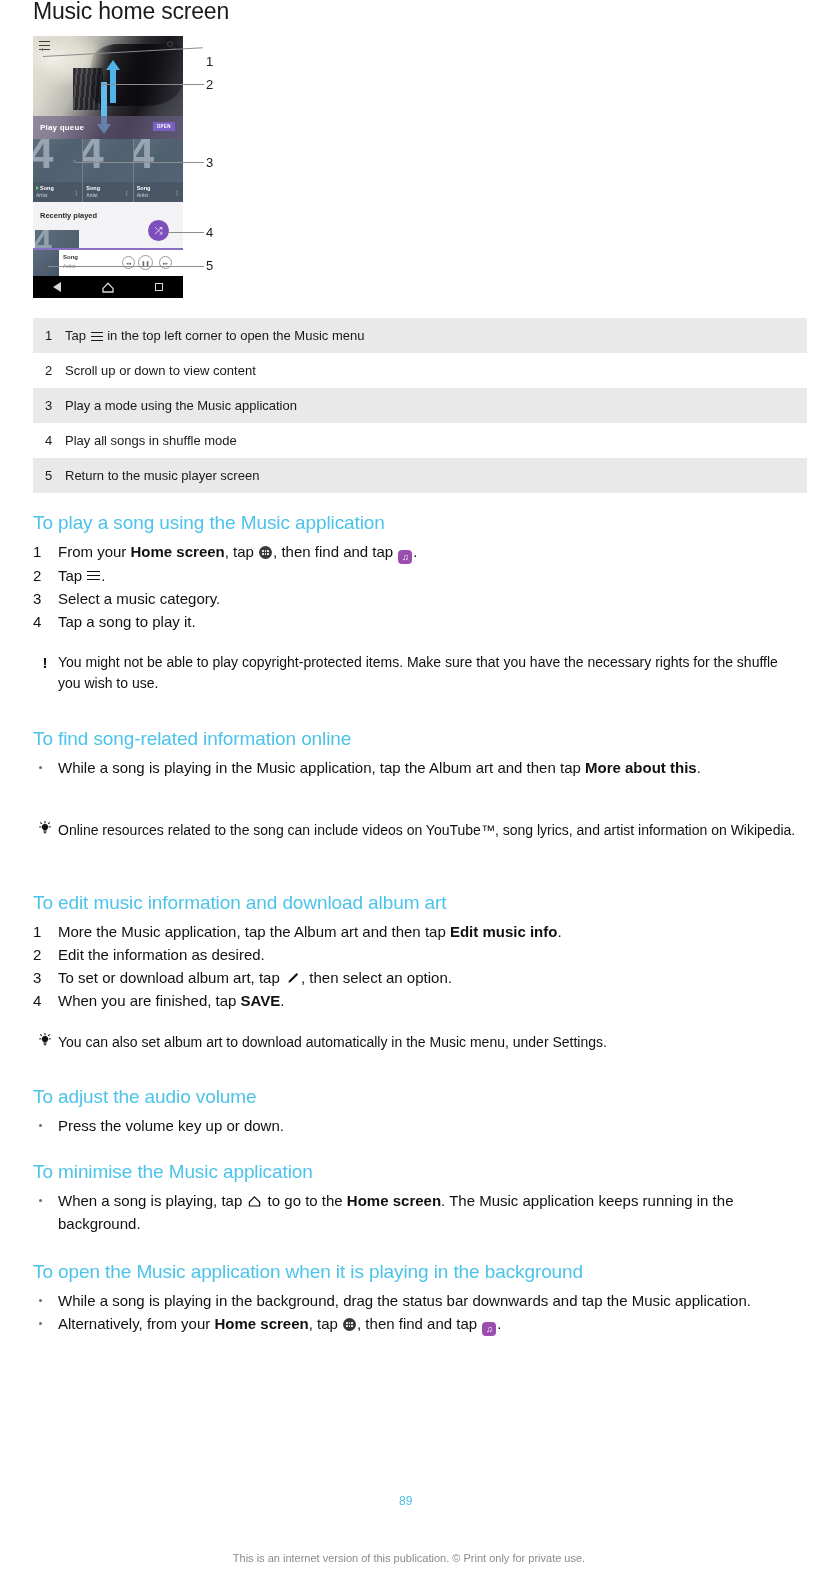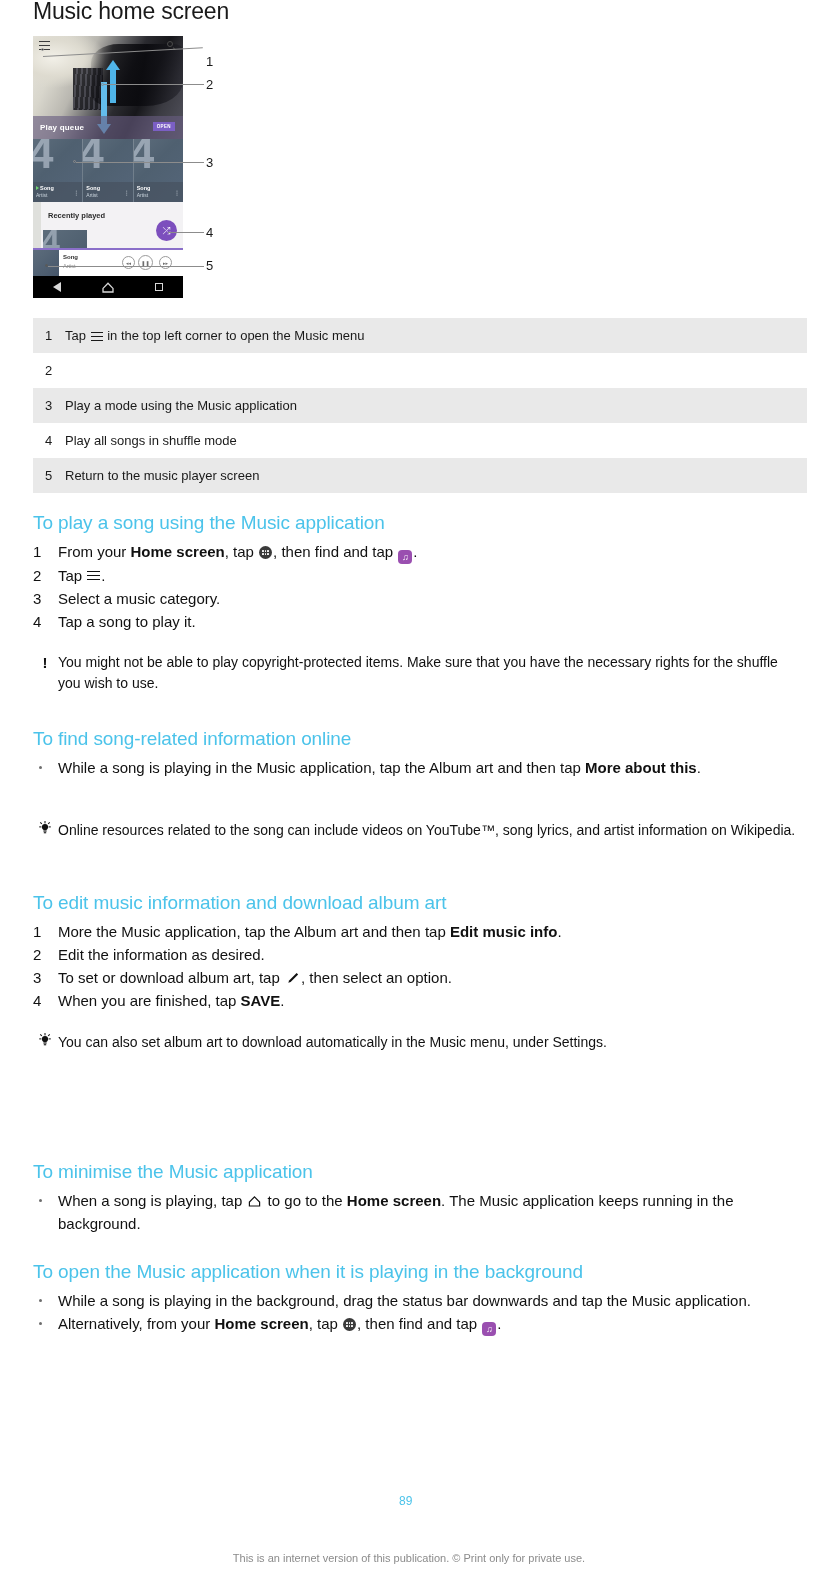--- a/index.html
+++ b/index.html
@@ -233,21 +233,21 @@
     width: 0; height: 0;
     border-left: 3px solid #6fd46f;
     border-top: 2px solid transparent;
     border-bottom: 2px solid transparent;
     margin-right: 1px;
   }
 
   
   .recent {
     position: absolute;
-    left: 8px; top: 166px;
+    left: 0; top: 166px;
     width: 150px; height: 60px;
     background: #f3f2f4;
   }
   .recent-label {
     position: absolute;
     left: 7px; top: 9px;
     font-size: 7.5px;
     font-weight: bold;
     color: #2b2b2b;
   }
@@ -680,20 +680,21 @@
     <div class="callout-num" style="left:173px; top:222px;">5</div>
   </div>
 
   <div class="legend">
     <div class="legend-row shaded">
       <div class="legend-num">1</div>
       <div class="legend-text"><span>Tap </span><span class="ico-hamburger-inline"><i></i><i></i><i></i></span><span> in the top left corner to open the Music menu</span></div>
     </div>
     <div class="legend-row">
       <div class="legend-num">2</div>
+      <div class="legend-text">Scroll up or down to view content</div>
     </div>
     <div class="legend-row shaded">
       <div class="legend-num">3</div>
       <div class="legend-text">Play a mode using the Music application</div>
     </div>
     <div class="legend-row">
       <div class="legend-num">4</div>
       <div class="legend-text">Play all songs in shuffle mode</div>
     </div>
     <div class="legend-row shaded">
@@ -791,20 +792,26 @@
             <rect x="1.2" y="5.4" width="2.2" height="1" fill="#111"></rect>
             <rect x="10.6" y="5.4" width="2.2" height="1" fill="#111"></rect>
             <rect x="2" y="1.6" width="2.1" height="1" fill="#111" transform="rotate(40 3 2.1)"></rect>
             <rect x="9.9" y="1.6" width="2.1" height="1" fill="#111" transform="rotate(-40 11 2.1)"></rect>
           </svg>
       </span>
       <span>You can also set album art to download automatically in the Music menu, under Settings.</span>
     </div>
   </div>
 
+  <div class="section" style="top:1086px;">
+    <div class="h3">To adjust the audio volume</div>
+    <ul class="bullets">
+      <li>Press the volume key up or down.</li>
+    </ul>
+  </div>
 
   <div class="section" style="top:1161px;">
     <div class="h3">To minimise the Music application</div>
     <ul class="bullets">
       <li><span>When a song is playing, tap </span><span class="ico ico-home"><svg width="13" height="13" viewBox="0 0 13 13">
               <path d="M6.5 1.8 L11.6 7 L11.6 11 L1.4 11 L1.4 7 Z" fill="none" stroke="#111" stroke-width="1.2"></path>
             </svg></span><span> to go to the </span><b>Home screen</b><span>. The Music application keeps running in the background.</span></li>
     </ul>
   </div>
 

